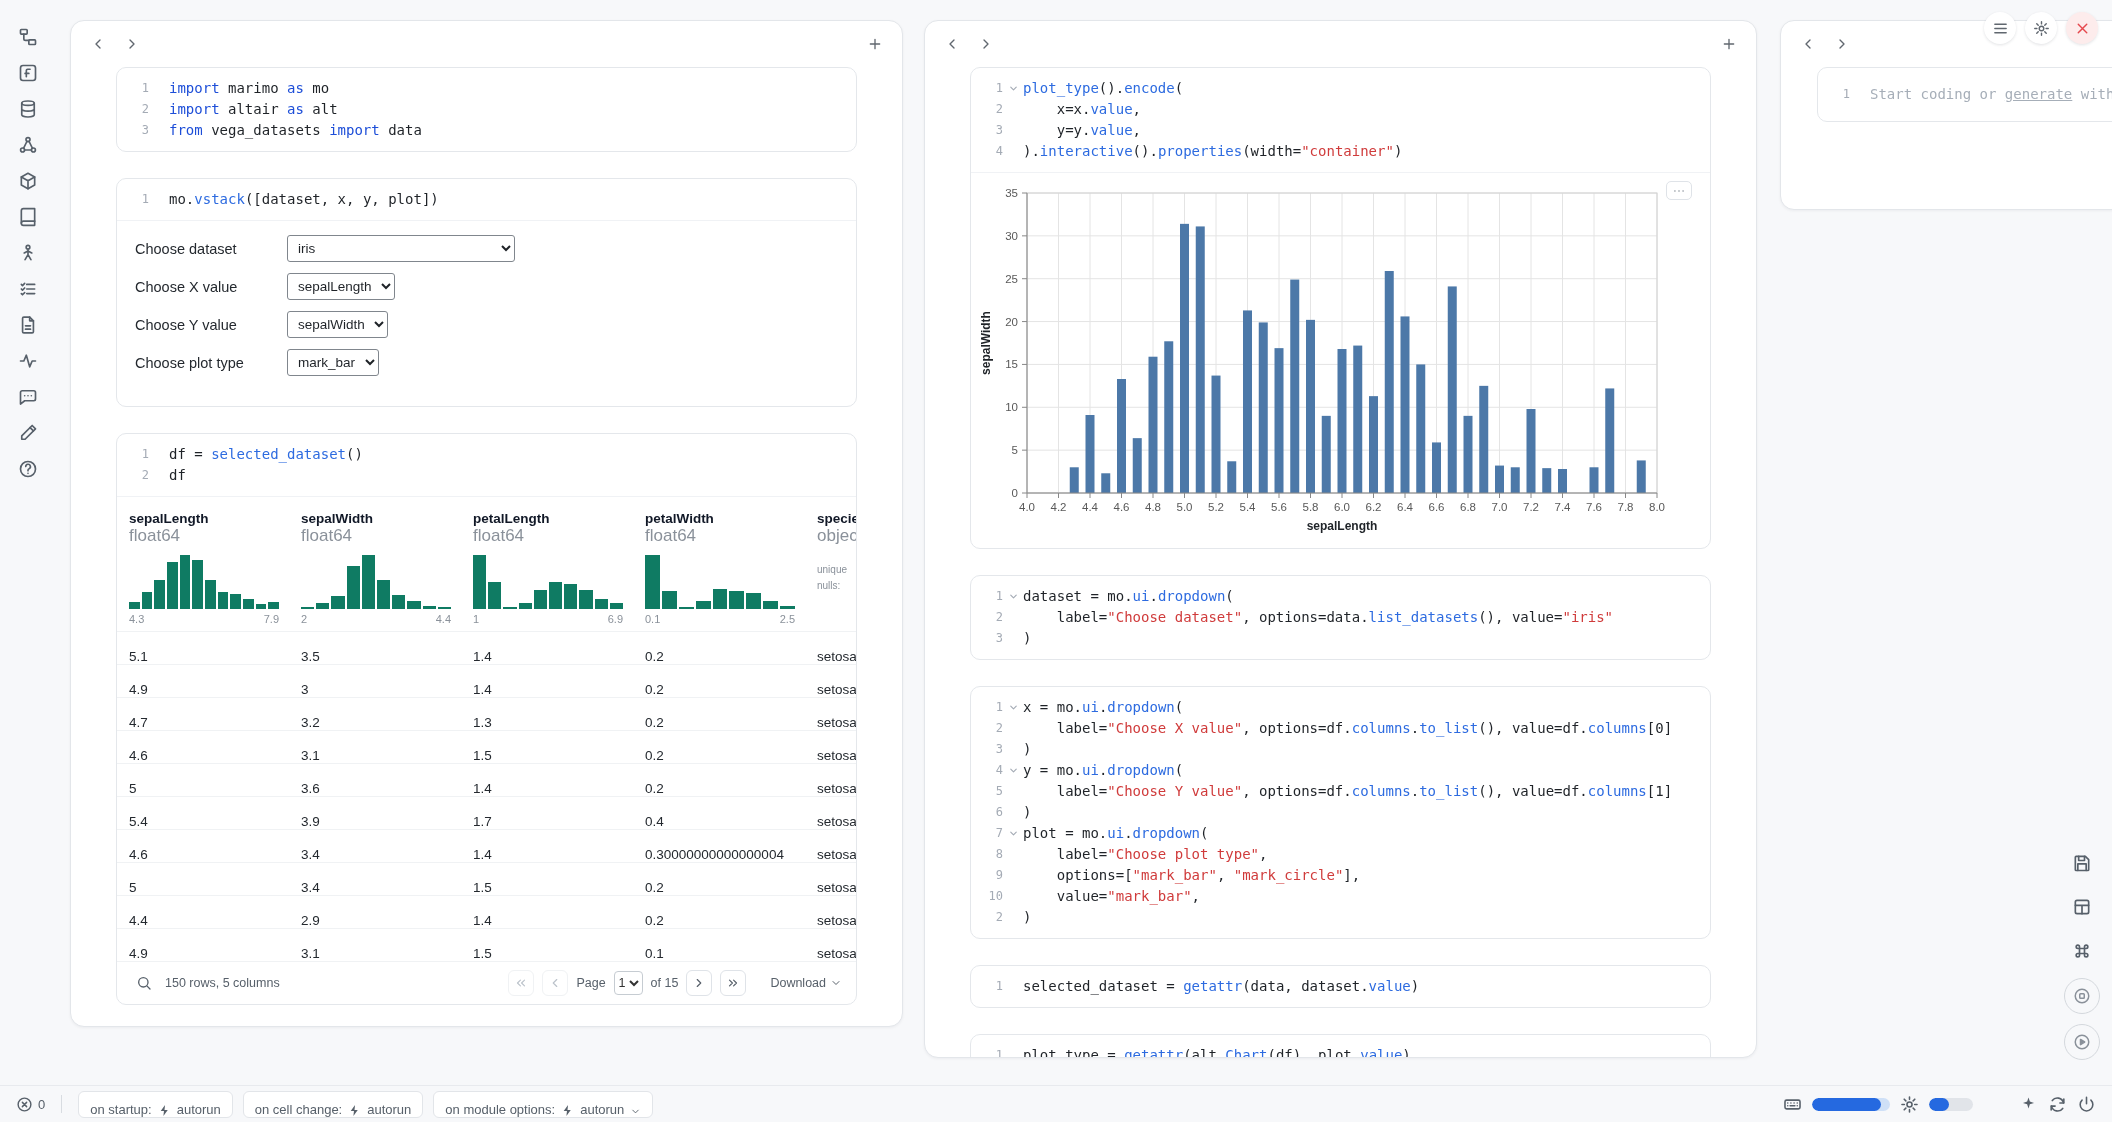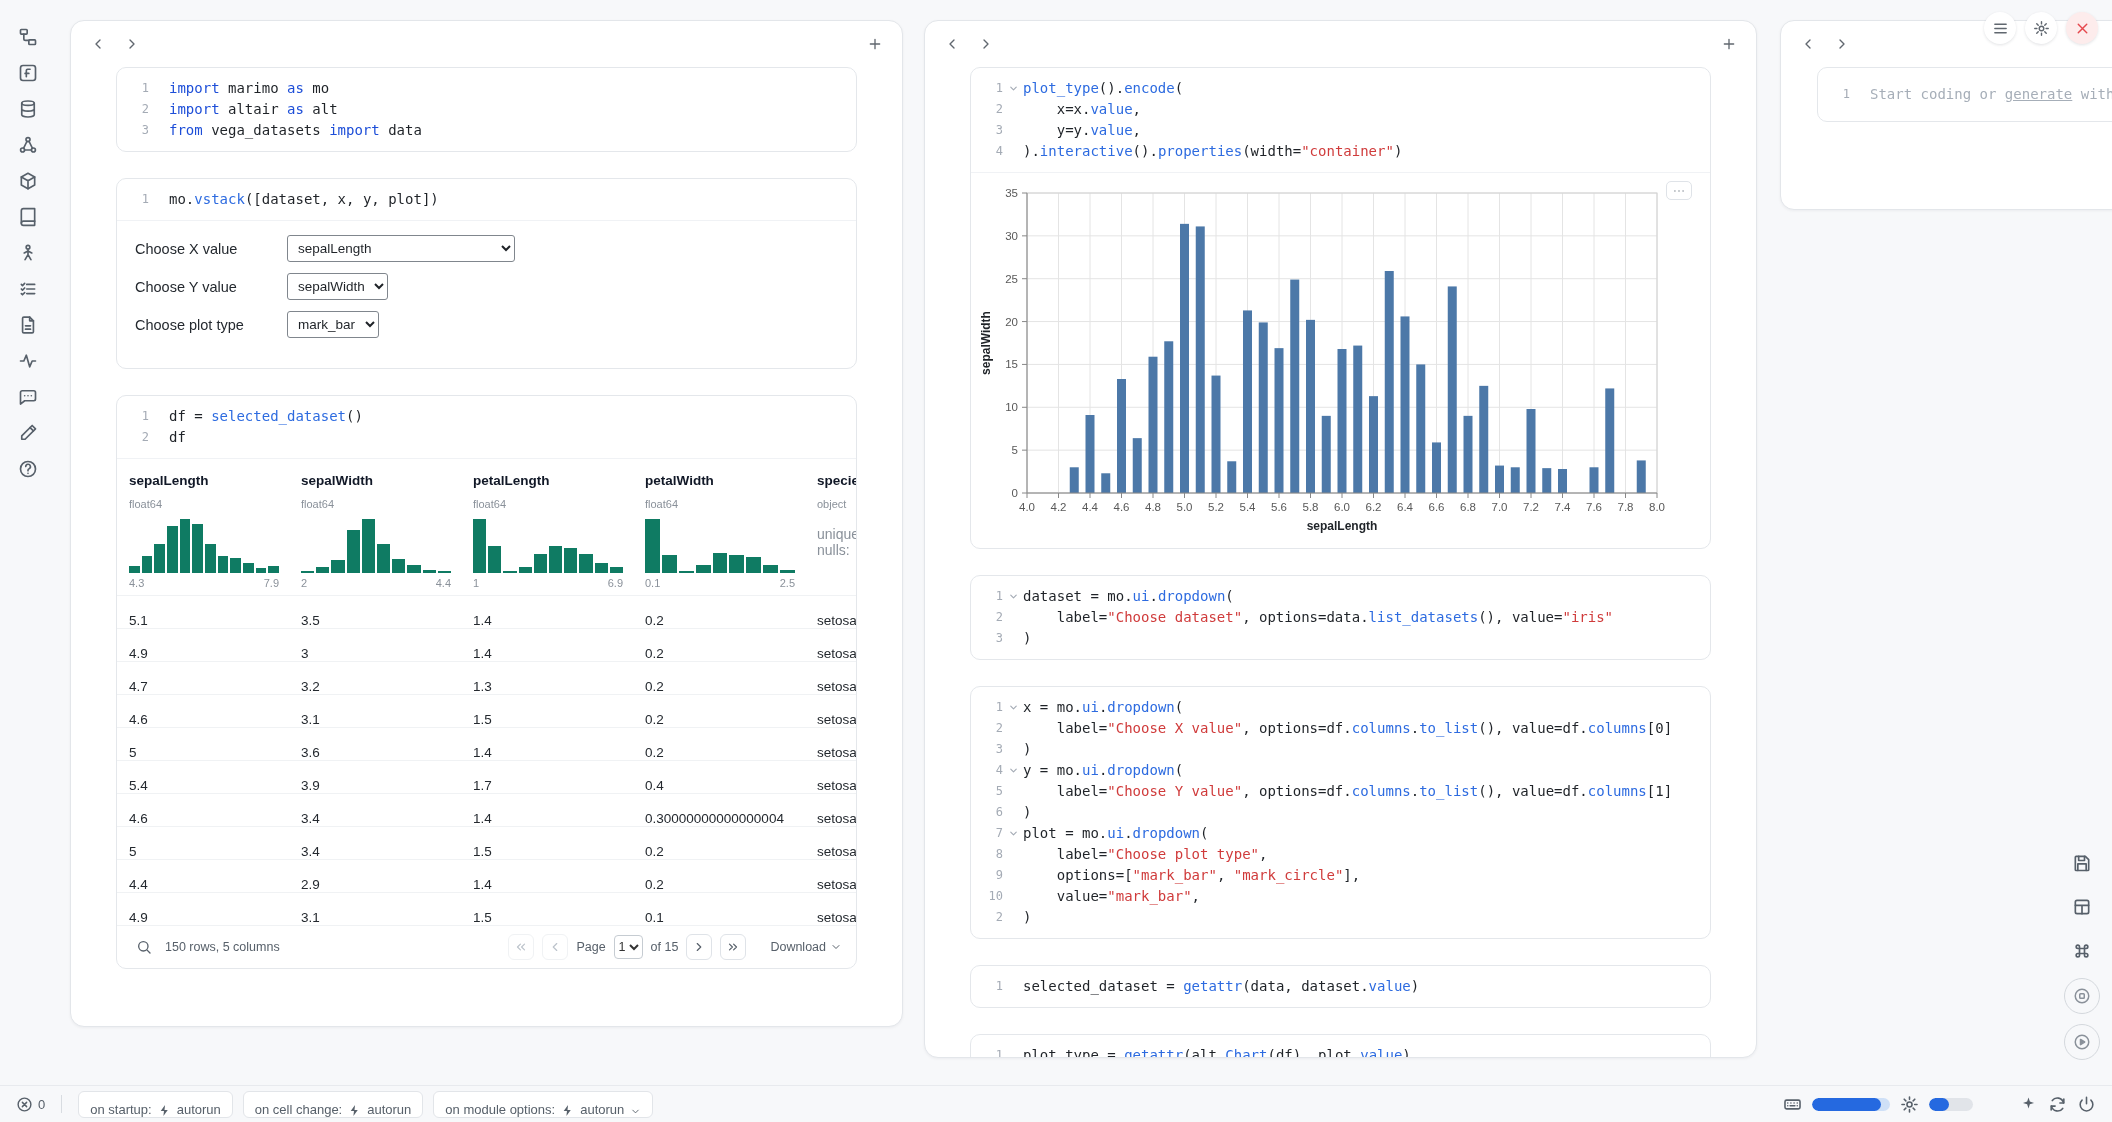--- a/index.html
+++ b/index.html
@@ -53,25 +53,25 @@
   .ctl-select{font-size:13.5px;border:1px solid #80868d;border-radius:3px;background:#fff;
     height:27px;padding:2px 6px;color:#1f2328;font-family:"Liberation Sans",sans-serif}
   .ctl-row:first-child .ctl-select{min-width:228px}
 
   
   .tr{display:flex;overflow:hidden}
   .thead{padding-top:6px}
   .th{width:172px;flex:none;padding:8px 10px 6px 12px;overflow:hidden}
   .th-last{width:auto;flex:1}
   .th-name{font-weight:700;font-size:13.5px;color:#111827;white-space:nowrap}
-  .th-type{font-size:11px;color:#8a919a;margin-top:10px;white-space:nowrap}
+  .th-type{font-size:17px;color:#8a919a;margin-top:0;white-space:nowrap}
   .hist{height:54px;display:flex;align-items:flex-end;gap:2px;margin-top:9px}
   .hb{flex:1;background:#0f7b63;min-height:1px}
   .minmax{display:flex;justify-content:space-between;font-size:11px;color:#8a919a;margin-top:4px}
-  .colstats{margin-top:16px;font-size:14px;color:#8a919a;line-height:16px;white-space:nowrap}
+  .colstats{margin-top:16px;font-size:10px;color:#8a919a;line-height:16px;white-space:nowrap}
   .tbody .tr{border-top:1px solid #f0f2f4;height:33px;align-items:flex-end}
   .td{width:172px;flex:none;padding:0 10px 0 12px;font-size:13.5px;color:#24292f;
     white-space:nowrap;overflow:hidden}
   .td:last-child{width:auto;flex:1}
   .tfoot{display:flex;align-items:center;border-top:1px solid #f0f2f4;padding:8px 14px;gap:8px}
   .icon-btn{width:26px;height:26px;display:flex;align-items:center;justify-content:center;color:#57606a}
   .icon-btn svg{width:16px;height:16px}
   .tsummary{font-size:12.5px;color:#57606a}
   .pg-btn{width:26px;height:26px;border-radius:6px;display:flex;align-items:center;
     justify-content:center;border:1px solid transparent}
@@ -292,20 +292,24 @@
     </div>
     <div class="cell">
       <div class="code">
           <div class="cl">
             <span class="ln">1</span>
             <span class="fold-slot"></span>
             <span class="lc"><span class="tk-p">mo.</span><span class="tk-f">vstack</span><span class="tk-p">([dataset, x, y, plot])</span></span>
           </div>
         </div>
       <div class="output controls" id="controls">
+          <div class="ctl-row">
+            <span class="ctl-label">Choose dataset</span>
+            <select class="ctl-select"><option>iris</option></select>
+          </div>
           <div class="ctl-row">
             <span class="ctl-label">Choose X value</span>
             <select class="ctl-select"><option>sepalLength</option></select>
           </div>
           <div class="ctl-row">
             <span class="ctl-label">Choose Y value</span>
             <select class="ctl-select"><option>sepalWidth</option></select>
           </div>
           <div class="ctl-row">
             <span class="ctl-label">Choose plot type</span>

